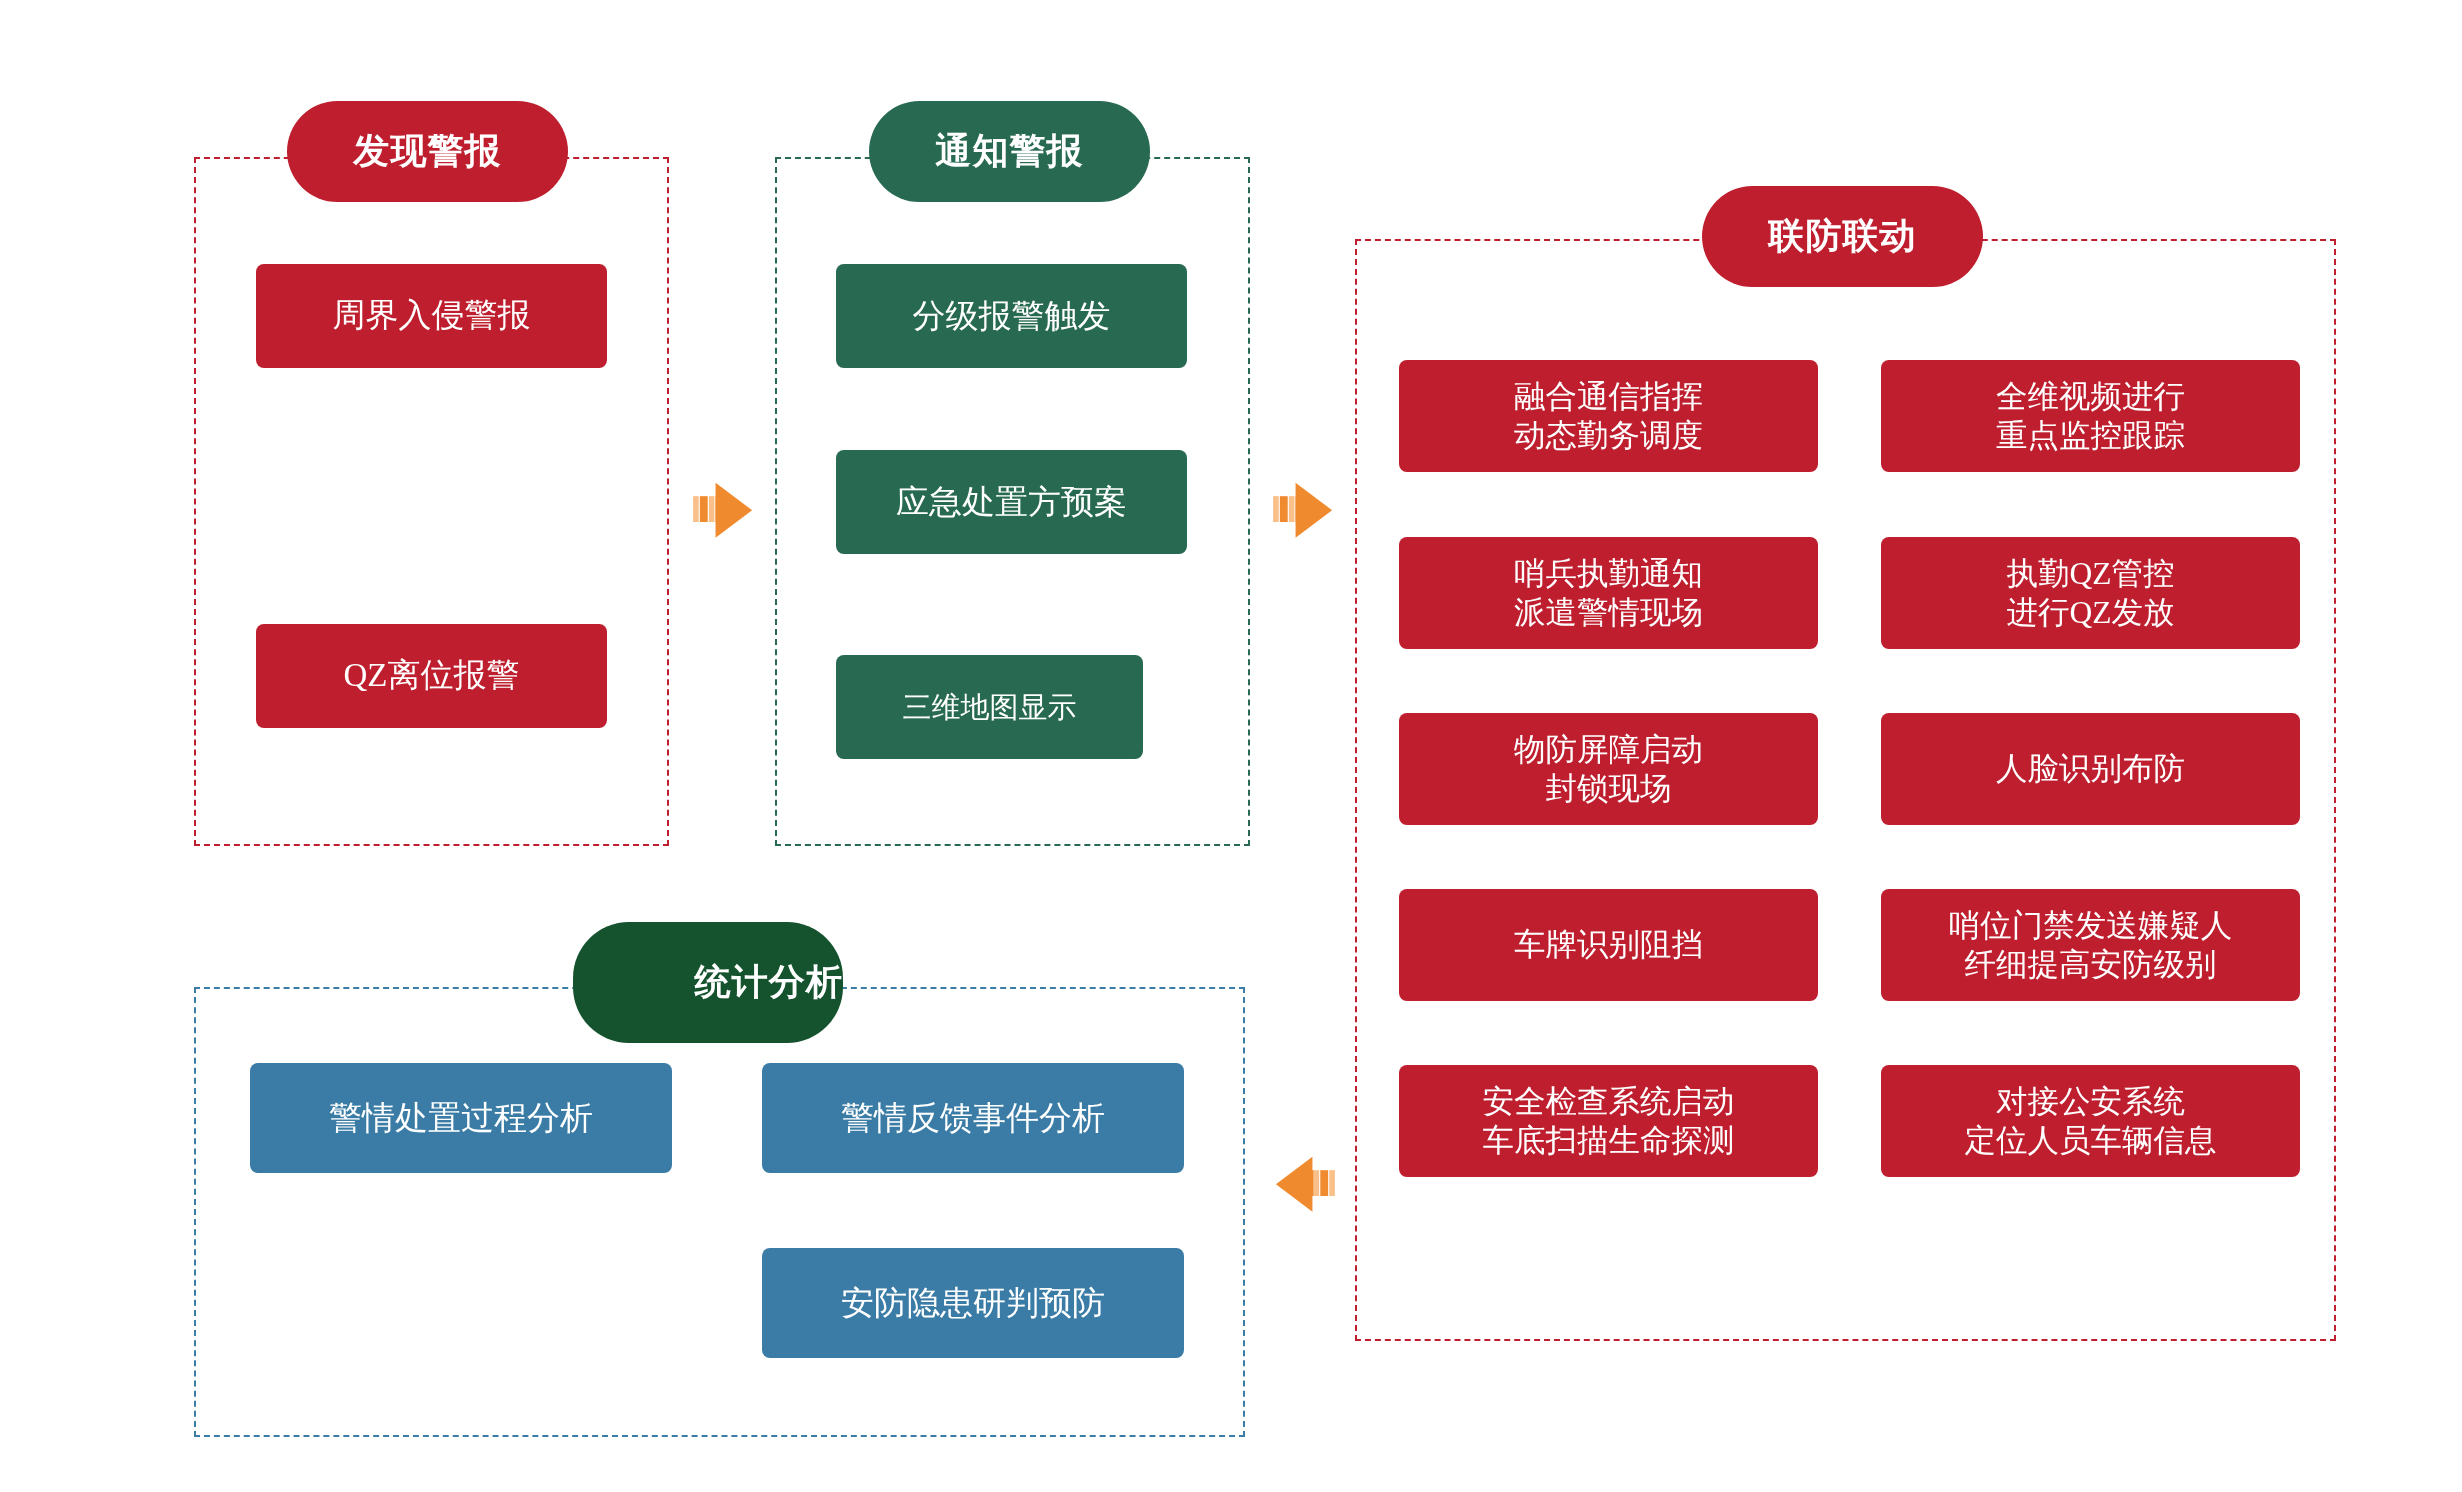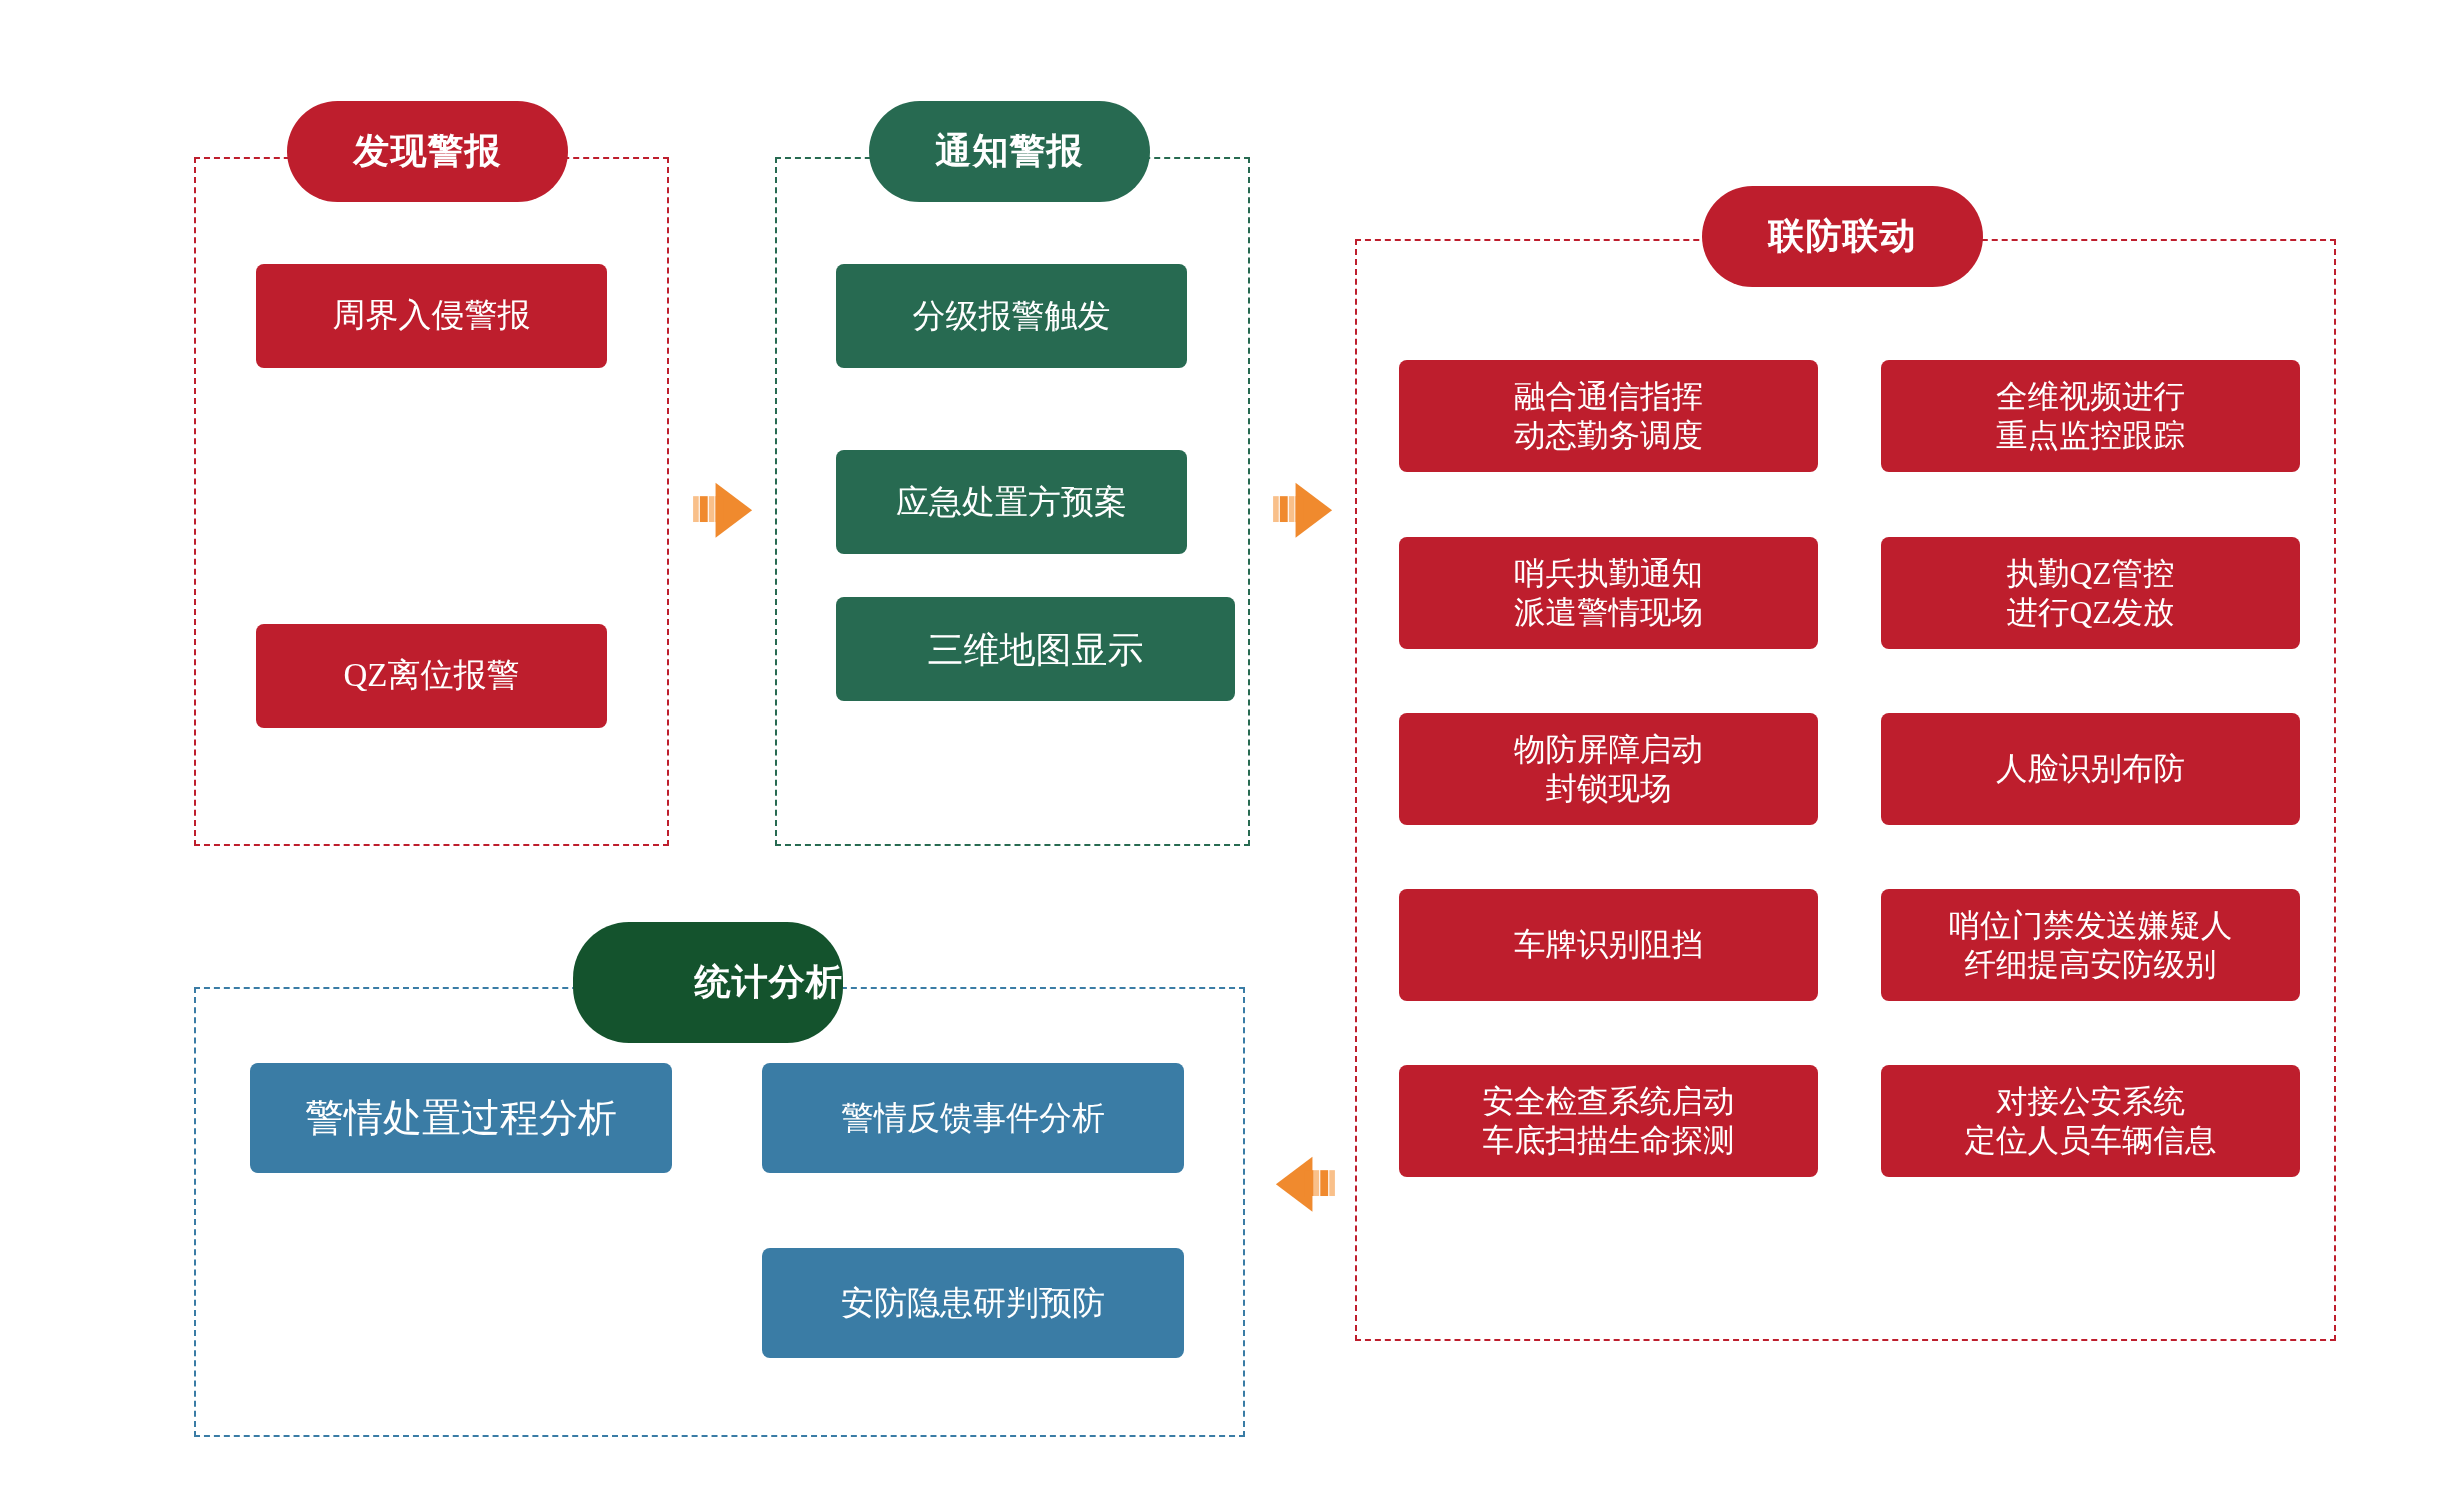--- a/index.html
+++ b/index.html
@@ -109,21 +109,21 @@
   </div>
 
   <div class="card card-green" style="left:836px; top:264px; width:351px; height:104px; font-size:33px;">
     <span>分级报警触发</span>
   </div>
 
   <div class="card card-green" style="left:836px; top:450px; width:351px; height:104px; font-size:33px;">
     <span>应急处置方预案</span>
   </div>
 
-  <div class="card card-green" style="left:836px; top:597px; width:399px; height:104px; font-size:36px;">
+  <div class="card card-green" style="left:836px; top:655px; width:307px; height:104px; font-size:29px;">
     <span>三维地图显示</span>
   </div>
 
   <div class="arrow" style="left:1273px; top:481px; width:62px; height:59px;">
     <svg width="62" height="59" viewBox="0 0 110 105" xmlns="http://www.w3.org/2000/svg">
       <rect x="0" y="27" width="10" height="46" fill="#F9C08A"></rect>
       <rect x="12" y="27" width="14" height="46" fill="#F08A2E"></rect>
       <rect x="28" y="27" width="10" height="46" fill="#F9C08A"></rect>
       <path d="M40 27 L40 3 L105 52 L40 101 L40 73 Z" fill="#F08A2E"></path>
       <rect x="40" y="27" width="14" height="46" fill="#F08A2E"></rect>
@@ -193,21 +193,21 @@
       <rect x="56" y="27" width="16" height="46" fill="#F08A2E"></rect>
     </svg>
   </div>
 
   <div class="frame frame-blue" style="left:194px; top:987px; width:1051px; height:450px;"></div>
 
   <div class="pill pill-blue" style="left:573px; top:922px; width:270px; height:121px; border-radius:56px; font-size:36px;">
     <span>统计分析</span>
   </div>
 
-  <div class="card card-blue" style="left:250px; top:1063px; width:422px; height:110px; font-size:39px;">
+  <div class="card card-blue" style="left:250px; top:1063px; width:422px; height:110px; font-size:33px;">
     <span>警情处置过程分析</span>
   </div>
 
   <div class="card card-blue" style="left:762px; top:1063px; width:422px; height:110px; font-size:33px;">
     <span>警情反馈事件分析</span>
   </div>
 
 
   <div class="card card-blue" style="left:762px; top:1248px; width:422px; height:110px; font-size:33px;">
     <span>安防隐患研判预防</span>

